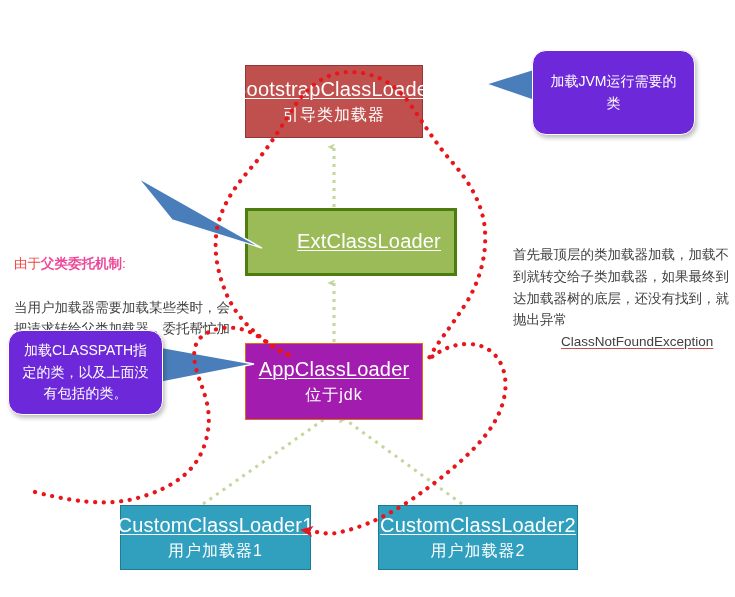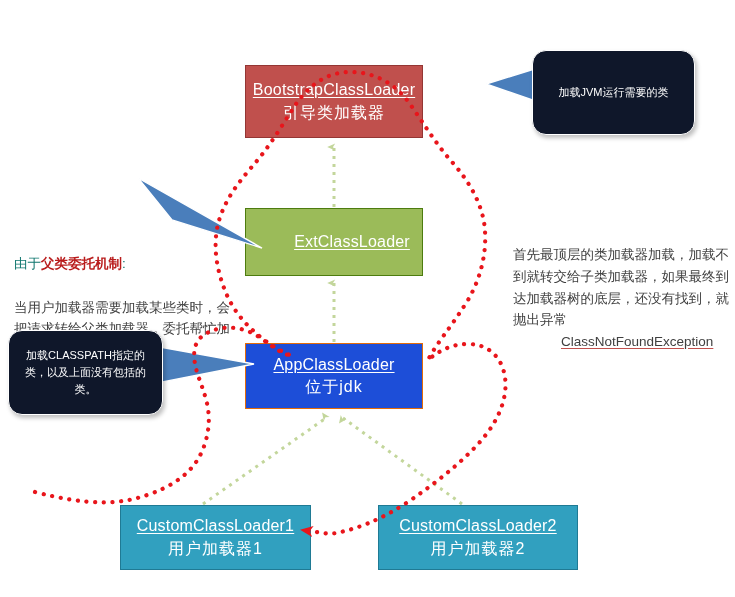--- a/index.html
+++ b/index.html
@@ -25,74 +25,74 @@
     display: flex;
     flex-direction: column;
     align-items: center;
     justify-content: center;
     color: #ffffff;
     text-align: center;
     line-height: 1.28;
     z-index: 6;
   }
   .loader-box .en {
-    font-size: 16px;
+    font-size: 20px;
     letter-spacing: 0.2px;
     text-decoration: underline;
     text-decoration-thickness: 1px;
     text-underline-offset: 2px;
     white-space: nowrap;
   }
   .loader-box .cn {
     font-size: 16px;
     letter-spacing: 1px;
     margin-top: 2px;
     white-space: nowrap;
   }
 
   #box-bootstrap {
     left: 245px; top: 65px; width: 178px; height: 73px;
     background: #c0504d;
     border: 1px solid #943634;
   }
   #box-ext {
-    left: 245px; top: 208px; width: 178px; height: 68px;
+    left: 245px; top: 208px; width: 212px; height: 68px;
     background: #9bbb59;
-    border: 1px solid #4d7c0f;
+    border: 3px solid #4d7c0f;
     padding-left: 36px;
   }
   #box-app {
-    left: 245px; top: 343px; width: 178px; height: 66px;
-    background: #1d4ed8;
+    left: 245px; top: 343px; width: 178px; height: 77px;
+    background: #a21caf;
     border: 1px solid #e36c09;
   }
   #box-custom1 {
     left: 120px; top: 505px; width: 191px; height: 65px;
     background: #31a0bf;
     border: 1px solid #1f7a94;
   }
   #box-custom2 {
     left: 378px; top: 505px; width: 200px; height: 65px;
     background: #31a0bf;
     border: 1px solid #1f7a94;
   }
 
   
   .callout {
     position: absolute;
     box-sizing: border-box;
-    background: #0f172a;
+    background: #6d28d9;
     border: 1px solid #ffffff;
     border-radius: 14px;
     color: #ffffff;
     display: flex;
     align-items: center;
     justify-content: center;
     text-align: center;
-    font-size: 11px;
+    font-size: 14px;
     line-height: 1.55;
     padding: 8px 12px;
     box-shadow: 2px 3px 4px rgba(0,0,0,0.25);
     z-index: 8;
   }
   #callout-jvm-run {
     left: 532px; top: 50px; width: 163px; height: 85px;
   }
   #callout-ext {
     left: 18px; top: 98px; width: 152px; height: 92px;
@@ -113,25 +113,25 @@
     font-size: 13.5px;
     line-height: 1.62;
     color: #3f3f3f;
     z-index: 5;
     white-space: pre-line;
   }
   #note-delegate {
     left: 14px; top: 231px; width: 225px;
   }
   #note-delegate .hl {
-    color: #b91c1c;
+    color: #ec4899;
     font-weight: bold;
   }
   #note-delegate .lead {
-    color: #0f766e;
+    color: #ef4444;
   }
   #note-topdown {
     left: 513px; top: 222px; width: 225px;
   }
   #note-topdown .exc {
     text-decoration: underline;
     text-decoration-color: #c0504d;
     text-underline-offset: 2px;
     margin-left: 48px;
   }

